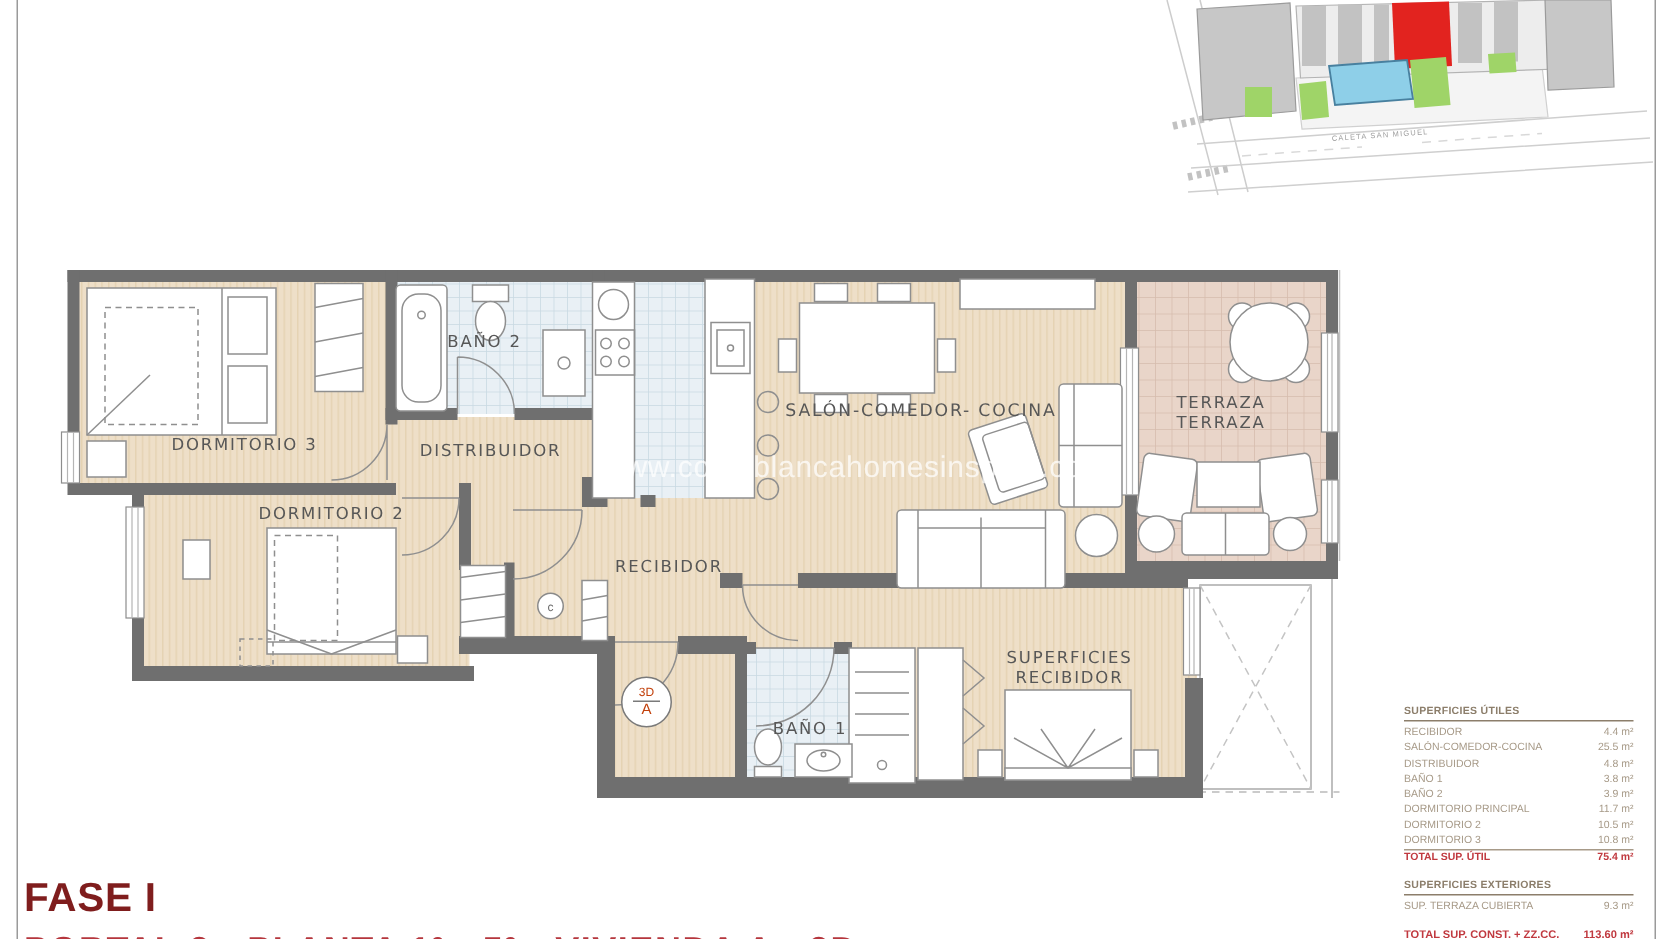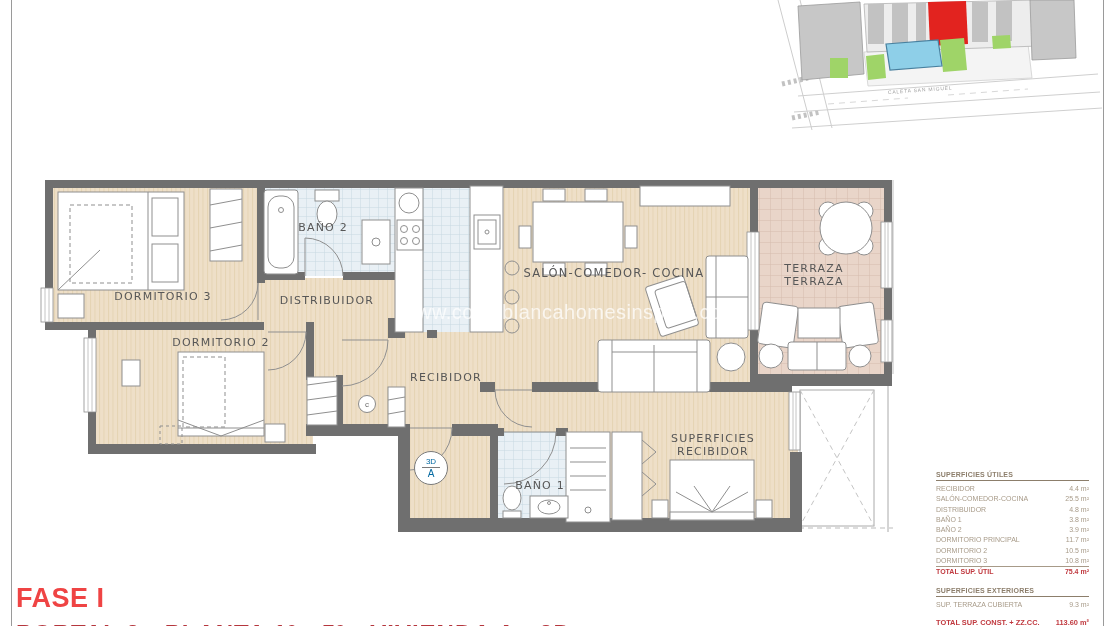--- a/index.html
+++ b/index.html
@@ -7,34 +7,34 @@
         font-family:"Liberation Sans",sans-serif;}
   .vline{position:absolute;top:0;bottom:0;width:1px;background:#9a9a9a;}
   .plan-svg{position:absolute;left:0;top:0;}
   .rlabel{position:absolute;transform:translateX(-50%);color:#575757;font-size:11px;
           letter-spacing:1.2px;white-space:nowrap;text-align:center;line-height:13px;
           font-family:"DejaVu Sans",sans-serif;}
   .watermark{position:absolute;left:402px;top:301px;font-size:20px;font-weight:normal;
              color:rgba(255,255,255,0.72);letter-spacing:0.5px;white-space:nowrap;}
   .compass{position:absolute;left:414px;top:451px;width:32px;height:32px;border:1px solid #7a7a7a;
            border-radius:50%;background:#fff;display:flex;flex-direction:column;align-items:center;
-           justify-content:center;color:#0369a1;}
+           justify-content:center;color:#c2410c;}
   .compass .c-top{font-size:8px;line-height:9px;border-bottom:1px solid #7a7a7a;padding:0 4px 1px;}
   .compass .c-bot{font-size:10px;line-height:11px;}
   .cmark{position:absolute;left:358px;top:395px;width:16px;height:16px;border:1px solid #8a8a8a;
          border-radius:50%;background:#fff;color:#6a6a6a;font-size:8px;display:flex;
          align-items:center;justify-content:center;}
   .areas{position:absolute;left:936px;top:471px;width:153px;color:#a79a88;}
   .areas .hd{font-size:7px;font-weight:bold;color:#8c7e6b;letter-spacing:0.2px;
              border-bottom:1px solid #8c7e6b;padding-bottom:2px;margin-bottom:3px;}
   .areas .hd2{margin-top:9px;}
   .areas .row{display:flex;justify-content:space-between;font-size:7px;line-height:10.3px;}
   .areas .row.total{border-top:1px solid #a79a88;color:#c0393f;font-weight:bold;}
   .areas .row.grand{color:#c0393f;font-weight:bold;font-size:7.4px;margin-top:8px;}
-  .fase{position:absolute;left:16px;top:583px;font-size:27px;font-weight:600;color:#ef4444;
+  .fase{position:absolute;left:16px;top:583px;font-size:27px;font-weight:600;color:#7f1d1d;
         letter-spacing:0.5px;}
   .unitline{position:absolute;left:16px;top:620px;font-size:24px;font-weight:600;color:#b5363d;
             letter-spacing:1px;white-space:nowrap;}
 </style>
 </head>
 <body>
 
 <div class="page">
 
   <div class="vline" style="left:11px;"></div>

